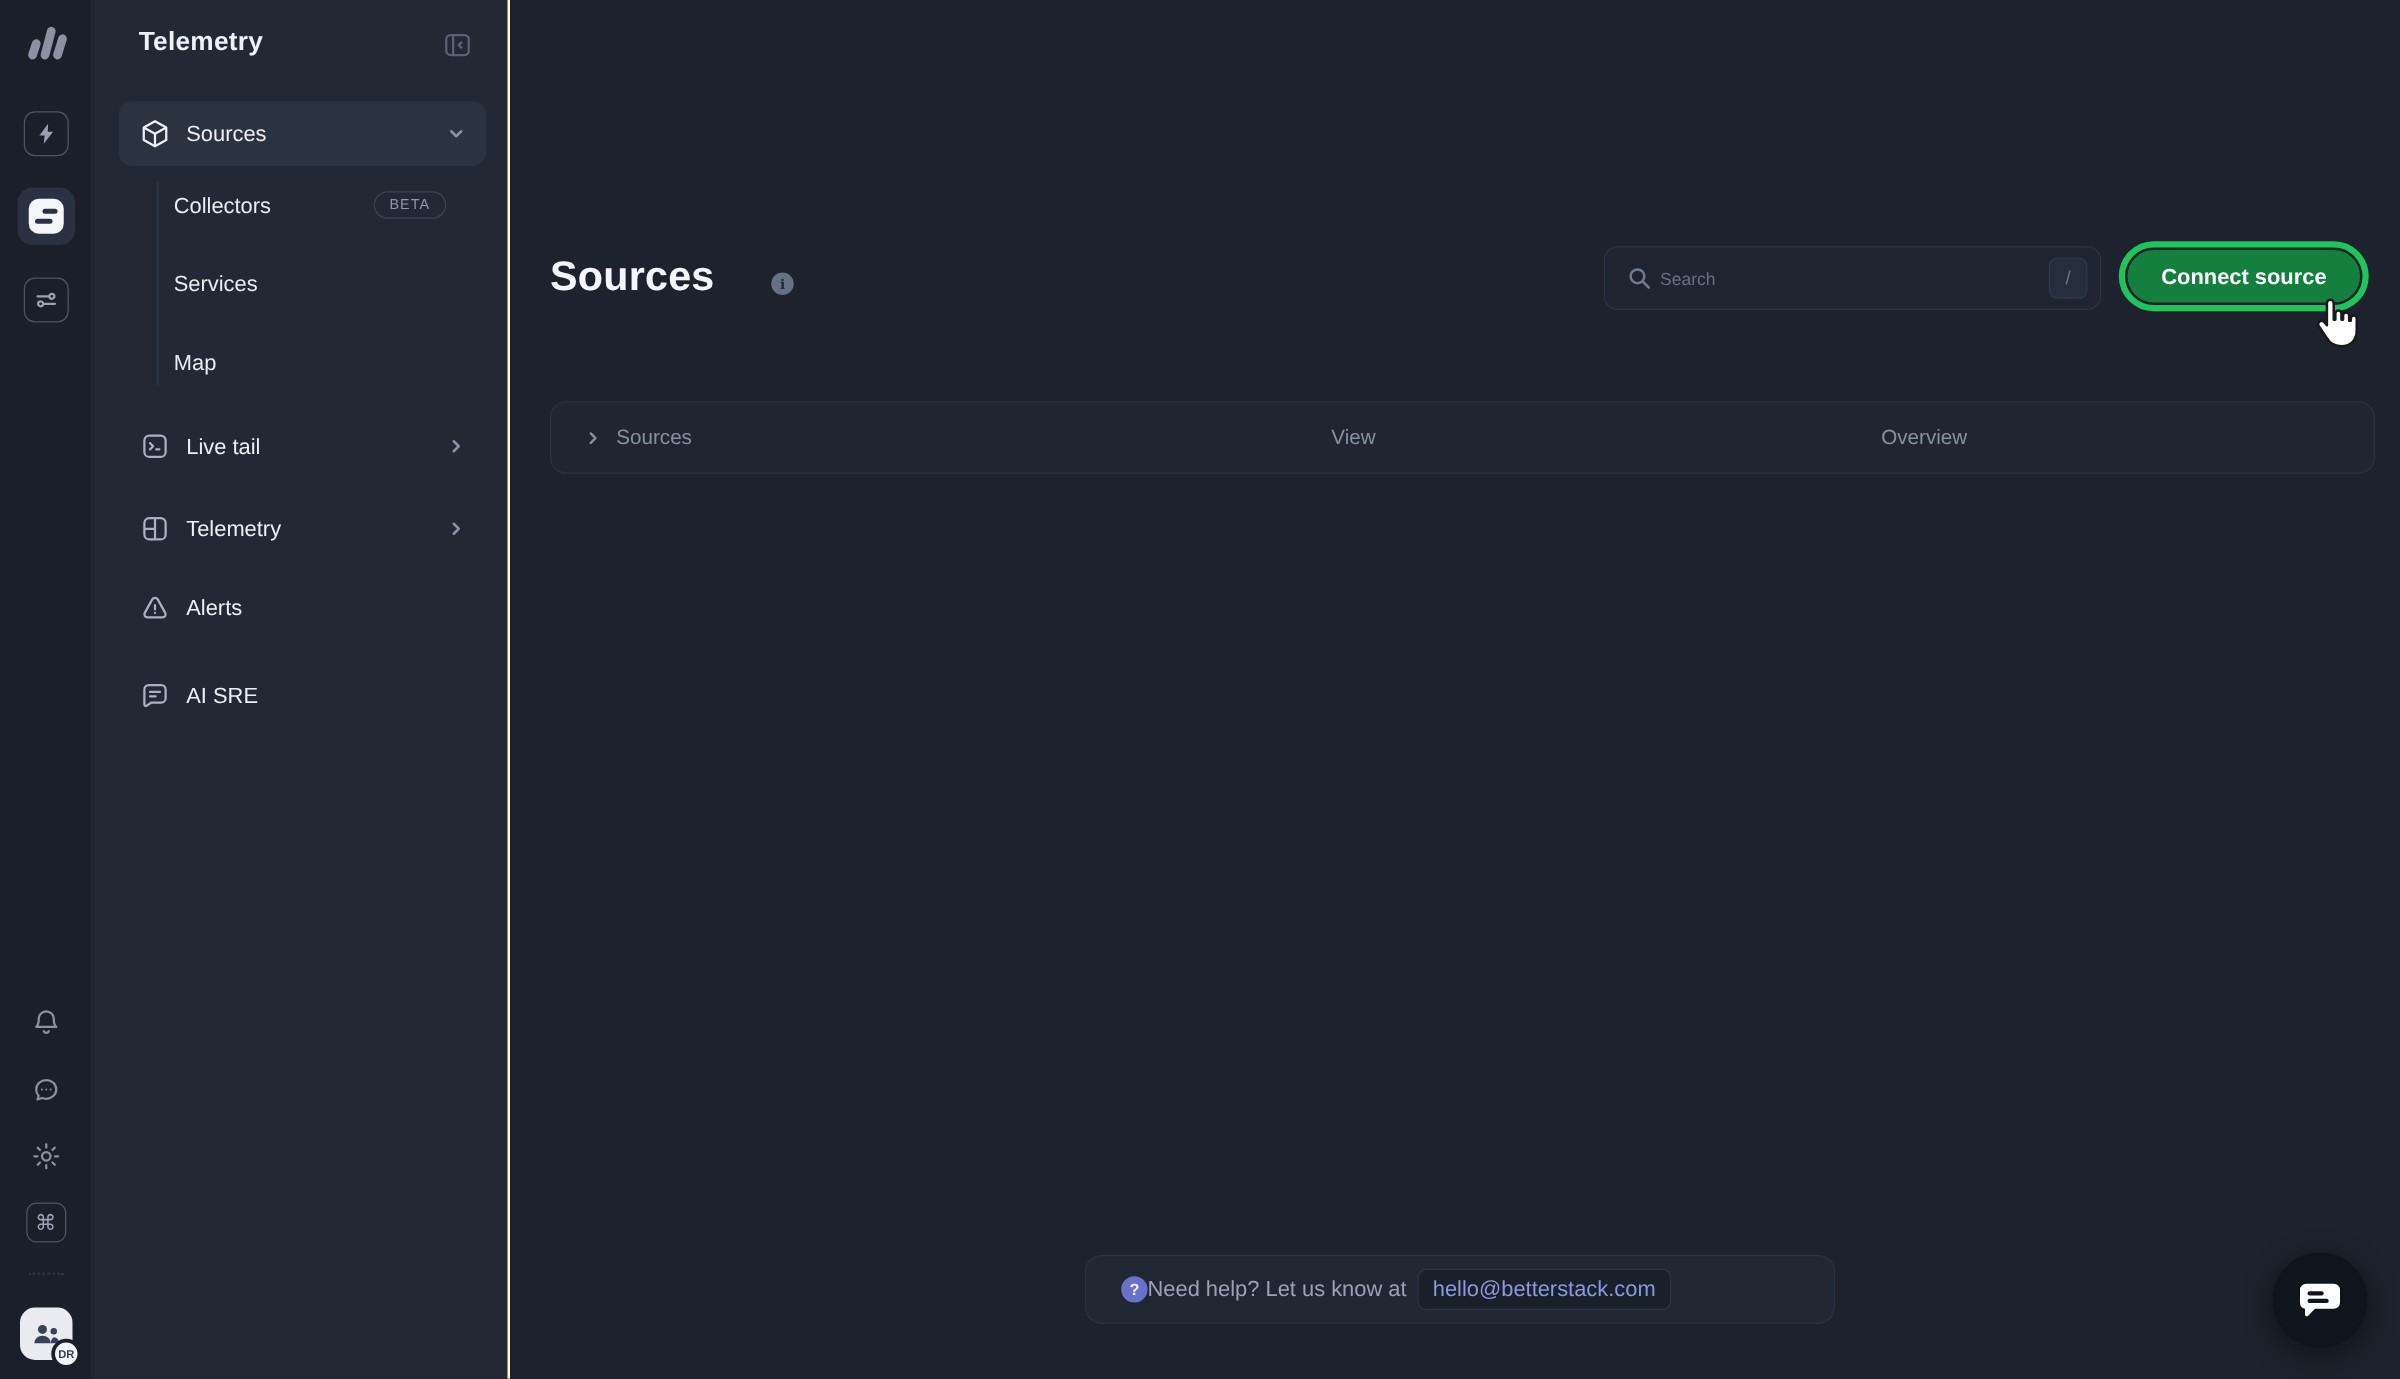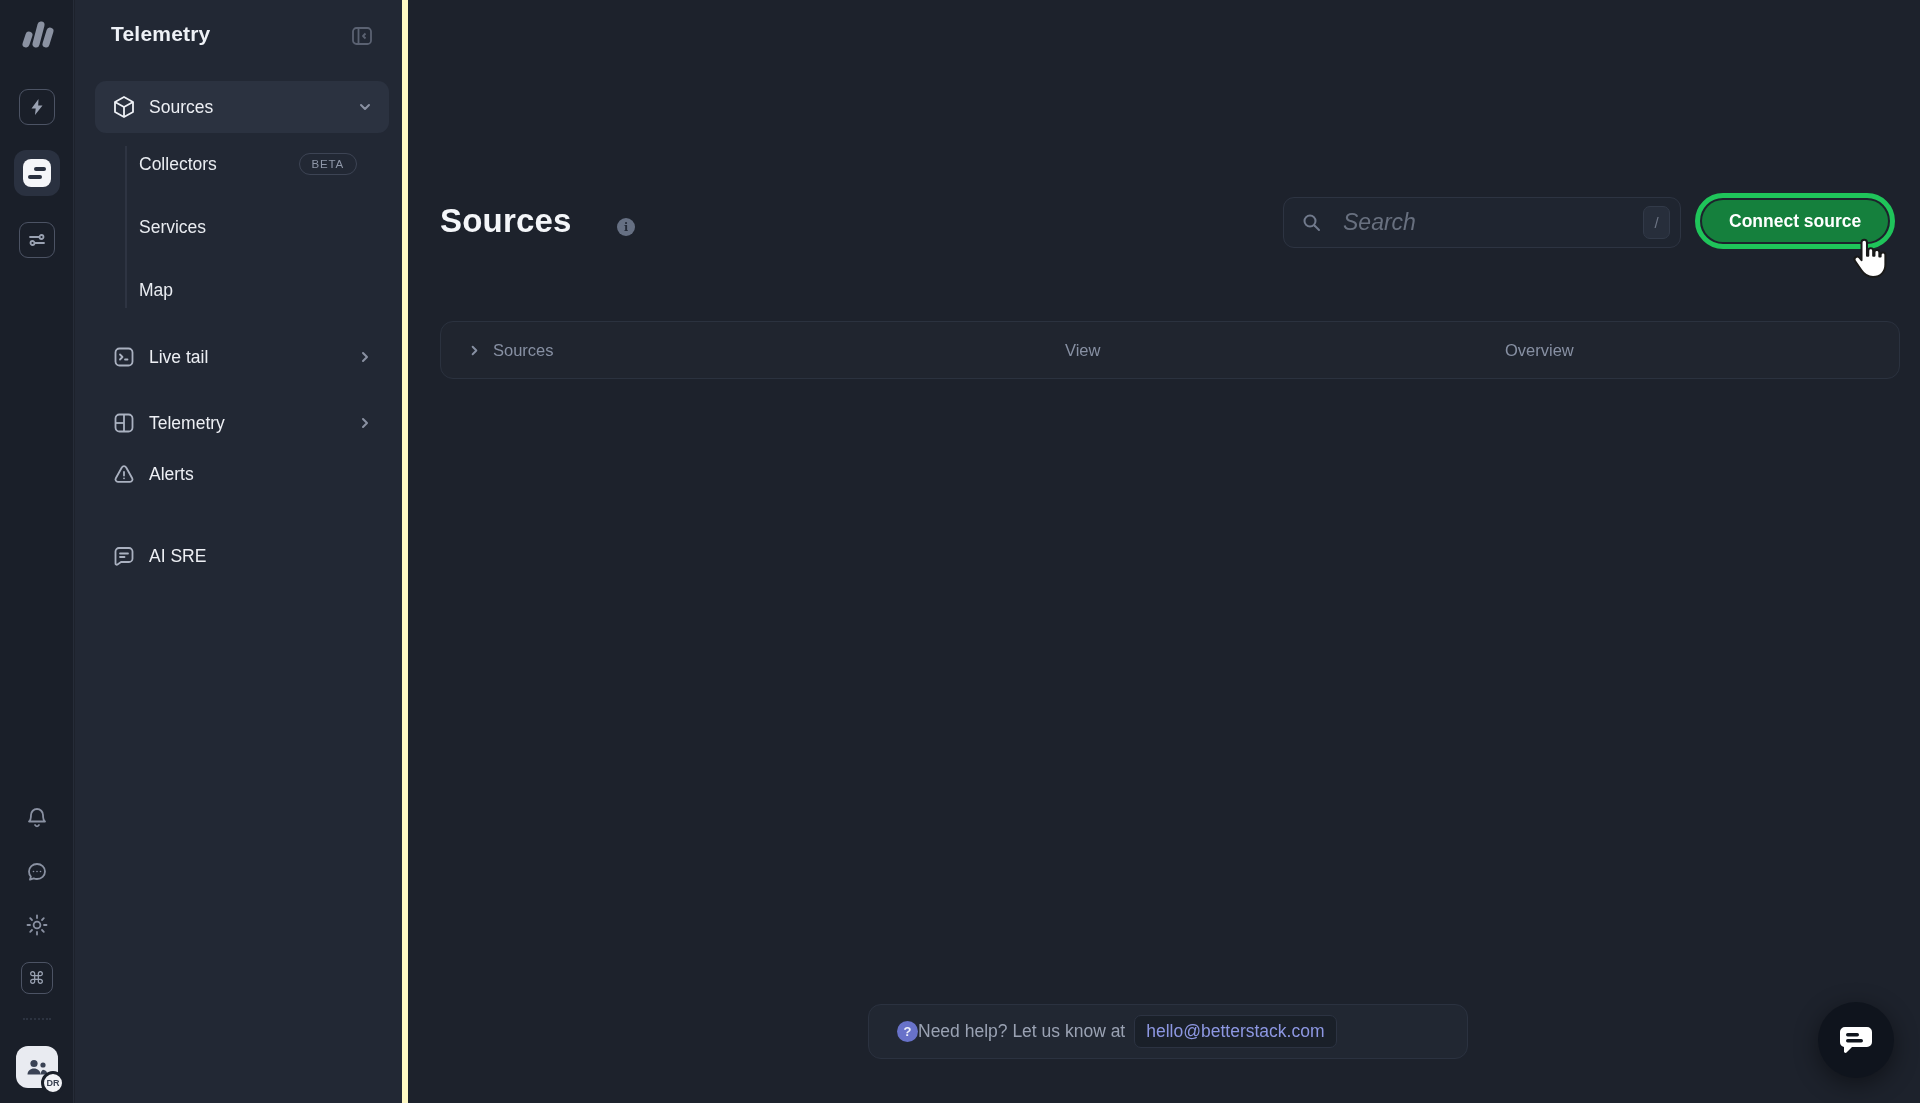--- a/index.html
+++ b/index.html
@@ -30,21 +30,21 @@
   .rail-divider { position:absolute; left:23px; top:1018px; width:28px; height:0;
     border-top:2px dotted #2c3340; }
   .avatar { position:absolute; left:16px; top:1046px; width:42px; height:42px;
     background:#e9ebf1; border-radius:12px; display:flex; align-items:center; justify-content:center; cursor:pointer; }
   .avatar-badge { position:absolute; right:-7px; bottom:-7px; width:24px; height:24px;
     background:#f2f3f7; border:3px solid #1a1f29; border-radius:50%;
     font-size:9px; font-weight:700; color:#3a4152; display:flex; align-items:center; justify-content:center; }
 
   
   .sidebar { position:absolute; left:75px; top:0; width:333px; height:1103px;
-    background:#222834; border-right:6px solid #fef9c3; z-index:2; }
+    background:#222834; border-right:2px solid #fef9c3; z-index:2; }
   .sb-title { position:absolute; left:36px; top:22px; font-size:21px; font-weight:700;
     color:#eef1f6; letter-spacing:.2px; }
   .collapse-btn { position:absolute; right:28px; top:24px; width:24px; height:24px;
     background:none; border:none; color:#5b6272; cursor:pointer; }
   .nav-item { position:absolute; left:20px; width:294px; height:52px; border-radius:11px;
     display:flex; align-items:center; cursor:pointer; color:#edeff4; }
   .nav-item.active { background:#2b3240; }
   .nav-item .ico { width:22px; height:22px; margin-left:18px; display:flex;
     align-items:center; justify-content:center; color:#eef1f6; flex:0 0 auto; }
   .nav-item.dim-ico .ico { color:#aab1c0; }
@@ -60,22 +60,22 @@
   .main { position:absolute; left:408px; top:0; width:1512px; height:1103px; background:#1d222c; }
   .page-title { position:absolute; left:32px; top:202px; font-size:33px; font-weight:700;
     color:#f4f6f9; letter-spacing:.2px; }
   .info-dot { position:absolute; left:209px; top:218px; width:18px; height:18px; border-radius:50%;
     background:#667083; color:#232936; font-size:11px; font-weight:700;
     display:flex; align-items:center; justify-content:center; font-family:"DejaVu Serif",serif; }
   .search { position:absolute; left:875px; top:197px; width:398px; height:51px;
     border:1px solid #2d3442; border-radius:11px; background:#1f2530;
     display:flex; align-items:center; }
   .search .mag { margin-left:18px; color:#717a8c; display:flex; }
-  .search input { flex:1; margin-left:22px; background:transparent; border:none; outline:none;
-    font-size:23px; color:#cfd4de; font-family:inherit;font-style:italic; }
+  .search input { flex:1; margin-left:7px; background:transparent; border:none; outline:none;
+    font-size:14px; color:#cfd4de; font-family:inherit; }
   .search input::placeholder { color:#68707f; }
   .slash-key { margin-right:10px; width:31px; height:33px; background:#272e3b; border:1px solid #323a49;
     border-radius:7px; color:#6d7585; font-size:15px; display:flex; align-items:center; justify-content:center; }
   .connect-btn { position:absolute; left:1294px; top:200px; height:42px; padding:0 27px;
     background:#15803d; border:none; border-radius:24px; color:#fff; font-size:17.5px;
     font-weight:600; font-family:inherit; cursor:pointer;
     outline:5px solid #1fc45a; outline-offset:2px; }
   .table-head { position:absolute; left:32px; top:321px; width:1460px; height:58px;
     border:1px solid #2b323f; border-radius:13px; background:#20252f; }
   .th { position:absolute; top:0; height:100%; display:flex; align-items:center;
@@ -260,21 +260,21 @@
         </svg>
       </span>
       <span class="lbl">Telemetry</span>
       <span class="chev">
         <svg width="16" height="16" viewBox="0 0 16 16" fill="none" stroke="currentColor" stroke-width="2" stroke-linecap="round" stroke-linejoin="round">
             <path d="m6 4 4 4-4 4"></path>
           </svg>
       </span>
     </div>
 
-    <div class="nav-item dim-ico" style="top:448px">
+    <div class="nav-item dim-ico" style="top:460px">
       <span class="ico">
         <svg width="22" height="22" viewBox="0 0 22 22" fill="none" stroke="currentColor" stroke-width="1.8" stroke-linejoin="round">
           <path d="M11 3.2c.9 0 1.7.5 2.2 1.3l6 10.8c.9 1.6-.2 3.5-2.2 3.5H5c-2 0-3.1-1.9-2.2-3.5l6-10.8c.5-.8 1.3-1.3 2.2-1.3z"></path>
           <line x1="11" y1="9" x2="11" y2="12.5" stroke-linecap="round"></line>
           <circle cx="11" cy="15.3" r="0.9" fill="currentColor" stroke="none"></circle>
         </svg>
       </span>
       <span class="lbl">Alerts</span>
     </div>
 

